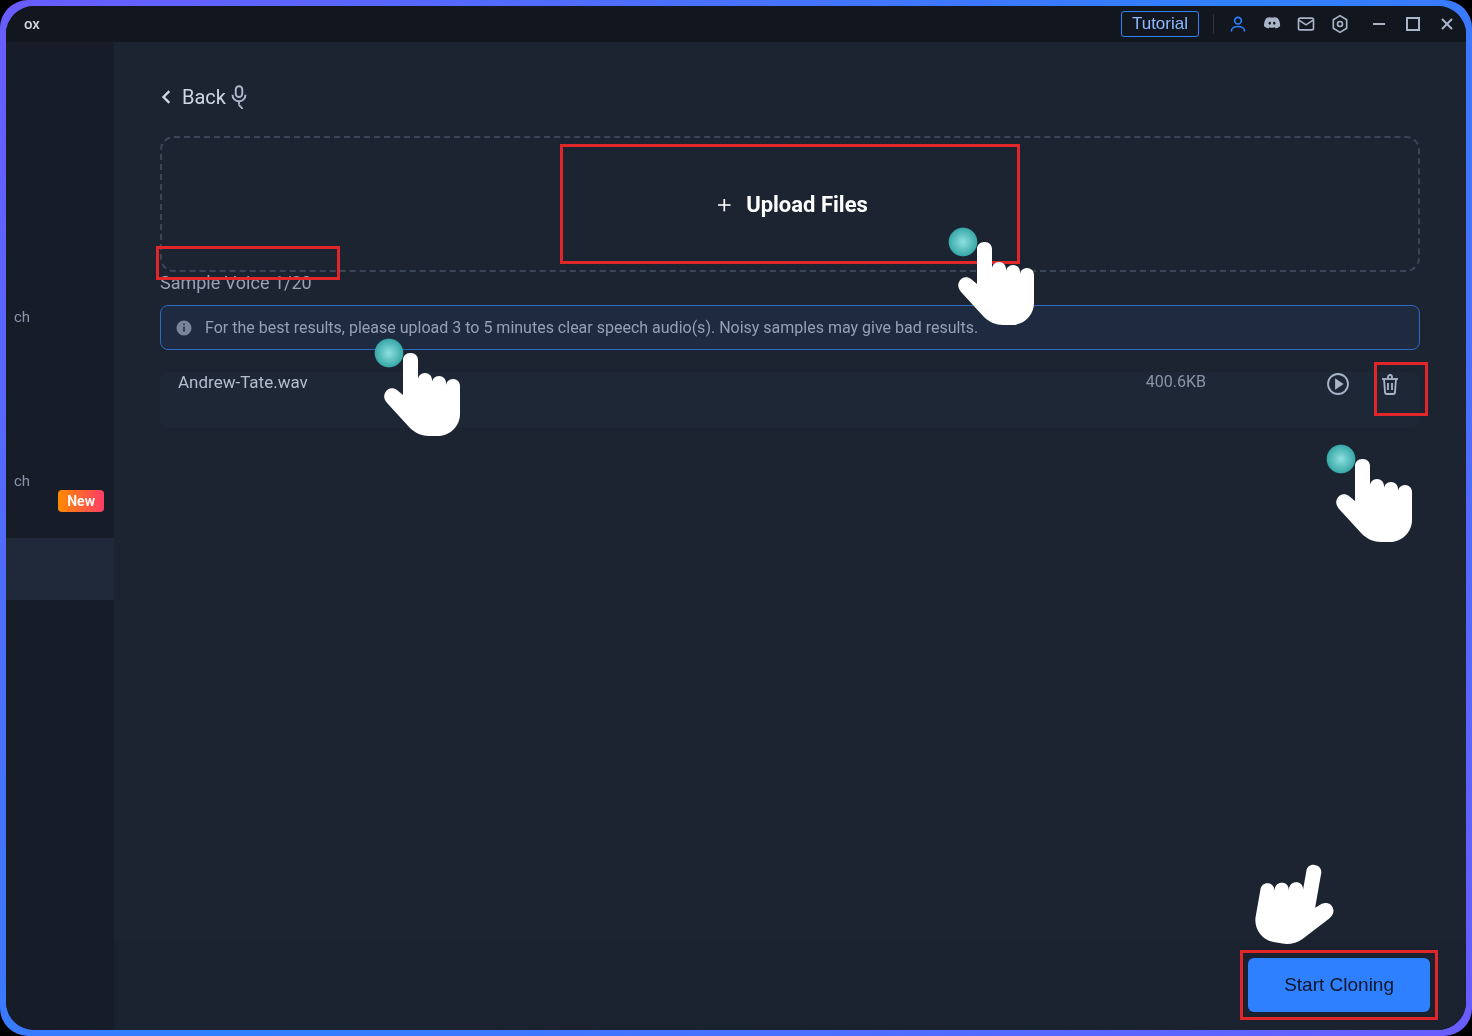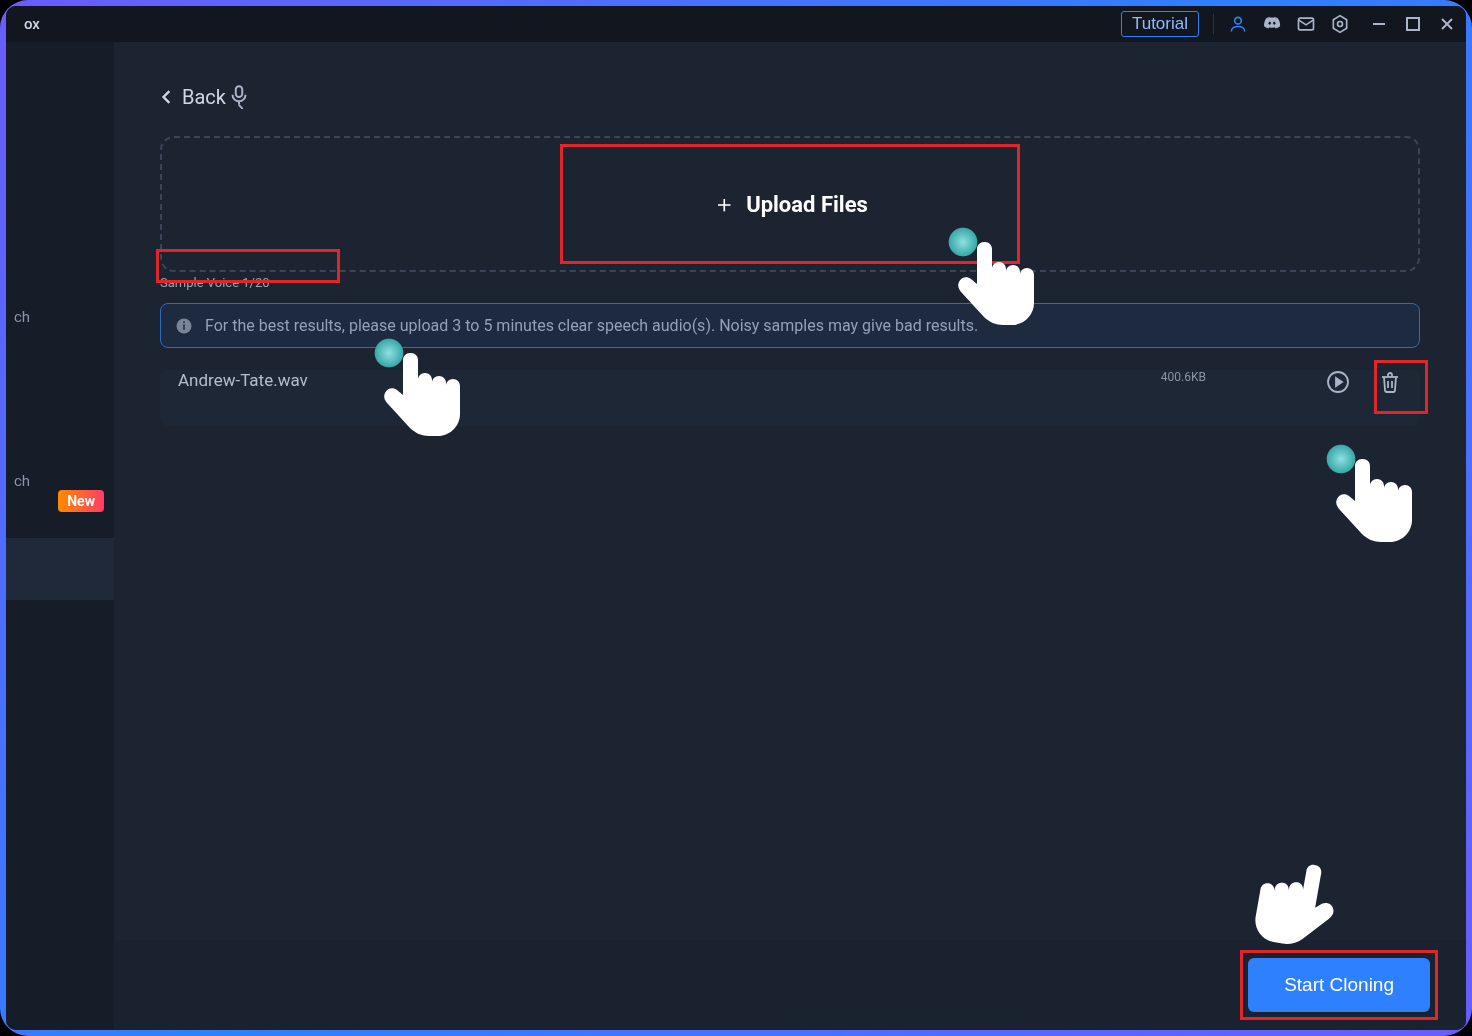--- a/index.html
+++ b/index.html
@@ -10,21 +10,21 @@
   }
   .outer-frame {
     width: 1472px; height: 1036px;
     border-radius: 28px;
     padding: 6px;
     background: linear-gradient(135deg, #6a5cff 0%, #2f80ff 50%, #6a5cff 100%);
   }
   .app-window {
     width: 100%; height: 100%;
     background: #1c2431;
-    border-radius: 10px;
+    border-radius: 28px;
     overflow: hidden;
     position: relative;
   }
   
   .titlebar {
     height: 36px;
     background: #11161f;
     display: flex;
     align-items: center;
     justify-content: space-between;
@@ -91,21 +91,21 @@
     color: #fff;
   }
   .upload-inner { display: flex; align-items: center; gap: 10px; font-size: 22px; font-weight: 700; }
   .plus-ic { font-size: 24px; font-weight: 400; }
 
   .red-box { position: absolute; border: 3px solid #e1262a; pointer-events: none; z-index: 5; }
   .red-upload { width: 460px; height: 120px; left: 50%; top: 6px; transform: translateX(-50%); }
 
   .sample-label {
     color: #9aa3b6;
-    font-size: 13px;
+    font-size: 18px;
     position: relative;
     display: inline-block;
   }
   .red-sample { left: -4px; top: -26px; width: 184px; height: 34px; }
 
   .info-bar {
     margin-top: 12px;
     border: 1px solid #2e69c2;
     background: #1d2a3f;
     border-radius: 8px;
@@ -120,37 +120,37 @@
     margin-top: 22px;
     background: #1e2735;
     border-radius: 8px;
     height: 56px;
     display: flex; align-items: flex-start;
     padding: 0 18px;
     color: #b5bdce; font-size: 17px;
     position: relative;
   }
   .file-name { flex: 1; }
-  .file-size { color: #8b93a6; margin-right: 120px; font-size: 12px; }
+  .file-size { color: #8b93a6; margin-right: 120px; font-size: 16px; }
   .play-btn { width: 24px; height: 24px; margin-right: 28px; cursor: pointer; color: #aab5c9; display: inline-flex; align-items: center; justify-content: center; }
   .trash-btn { width: 24px; height: 24px; cursor: pointer; color: #aab5c9; display: inline-flex; align-items: center; justify-content: center; }
   .red-trash { right: -8px; top: -10px; width: 54px; height: 54px; }
 
   .bottom-bar {
     position: absolute;
     left: 0; right: 0; bottom: 0;
     height: 90px;
     background: #1b222f;
     display: flex; align-items: center; justify-content: flex-end;
     padding-right: 36px;
   }
   .start-wrap { position: relative; }
   .start-btn {
     background: #2f80ff;
-    color: #ffffff; font-size: 19px;
+    color: #0f172a; font-size: 19px;
     border: none; border-radius: 6px;
     padding: 16px 36px;
     cursor: pointer;
   }
   .red-start { left: -8px; top: -8px; right: -8px; bottom: -8px; width: auto; height: auto; }
 
   
   .hand {
     position: absolute;
     width: 110px; height: 110px;

